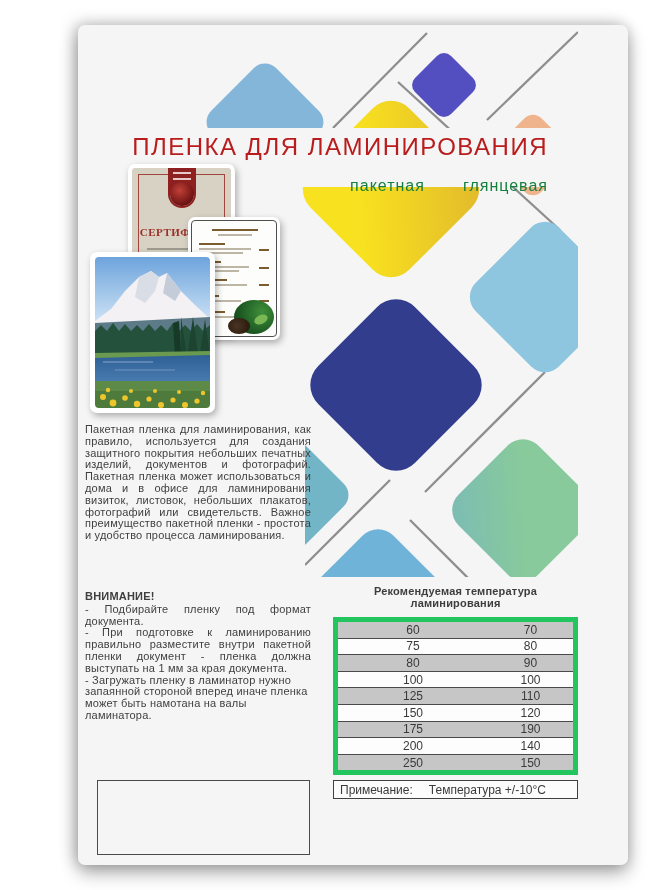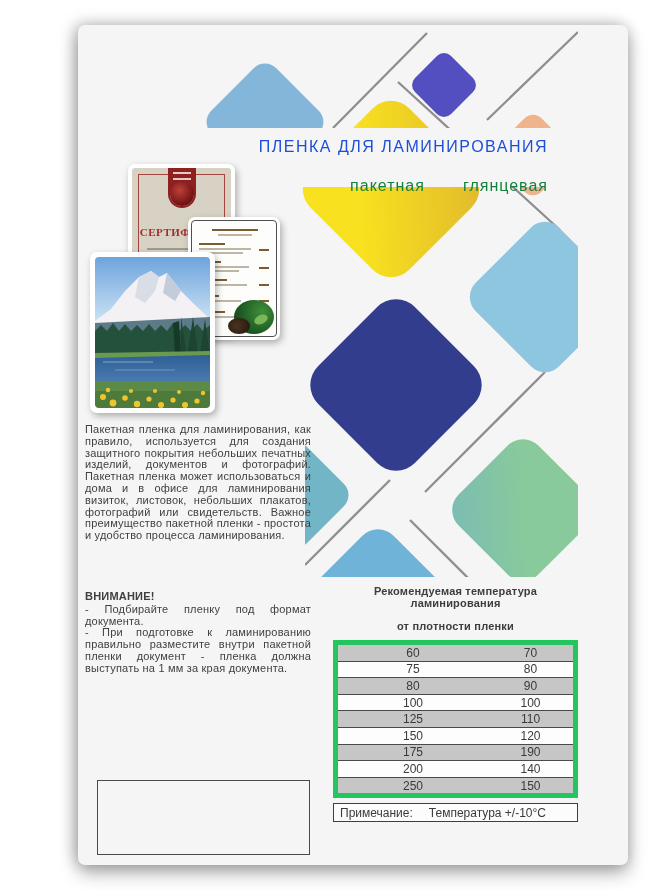--- a/index.html
+++ b/index.html
@@ -12,21 +12,21 @@
   .page{
     position:absolute;left:78px;top:25px;width:550px;height:840px;
     background:#f5f5f6;border-radius:7px;
     box-shadow:0 8px 18px rgba(0,0,0,.32), 0 0 14px rgba(0,0,0,.14), -6px -4px 16px rgba(0,0,0,.10);
   }
   .decor{position:absolute;left:0;top:0;width:550px;height:840px;}
 
   
   .header{position:absolute;top:109px;right:80px;text-align:right;}
   .title{
-    font-size:16px;letter-spacing:1.5px;color:#1d4ed8;line-height:26px;white-space:nowrap;
+    font-size:24px;letter-spacing:1.5px;color:#b91c1c;line-height:26px;white-space:nowrap;
   }
   .subtitle{display:flex;justify-content:flex-end;gap:38px;margin-top:17px;
     font-size:16px;letter-spacing:1px;color:#15803d;}
 
   
   .thumb{position:absolute;background:#fff;border-radius:7px;
     box-shadow:2px 3px 7px rgba(0,0,0,.30);}
   .cert{left:50px;top:139px;width:107px;height:171px;z-index:3;}
   .cert-paper{position:absolute;inset:4px;background:#d8d2c5;border-radius:3px;overflow:hidden;}
   .cert-frame{position:absolute;left:6px;right:6px;top:6px;bottom:6px;border:1px solid #a2453c;}
@@ -240,27 +240,27 @@
       </g>
     </svg>
   </div>
 
   <div class="intro">Пакетная пленка для ламинирования, как правило, используется для создания защитного покрытия небольших печатных изделий, документов и фотографий. Пакетная пленка может использоваться и дома и в офисе для ламинирования визиток, листовок, небольших плакатов, фотографий или свидетельств. Важное преимущество пакетной пленки - простота и удобство процесса ламинирования.</div>
 
   <div class="attention">
     <p class="head">ВНИМАНИЕ!</p>
     <p>- Подбирайте пленку под формат документа.</p>
     <p>- При подготовке к ламинированию правильно разместите внутри пакетной пленки документ - пленка должна выступать на 1 мм за края документа.</p>
+    <p class="ragged">- Загружать пленку в ламинатор нужно запаянной стороной вперед иначе пленка может быть намотана на валы ламинатора.</p>
   </div>
 
   <div class="blank-box"></div>
 
   <div class="table-area">
     <div class="t-title l1">Рекомендуемая температура ламинирования</div>
-    <div class="t-title l2">от плотности пленки</div>
     <div class="t-body">
         <div class="trow gray">
           <div>60</div>
           <div>70</div>
         </div>
         <div class="trow">
           <div>75</div>
           <div>80</div>
         </div>
         <div class="trow gray">

